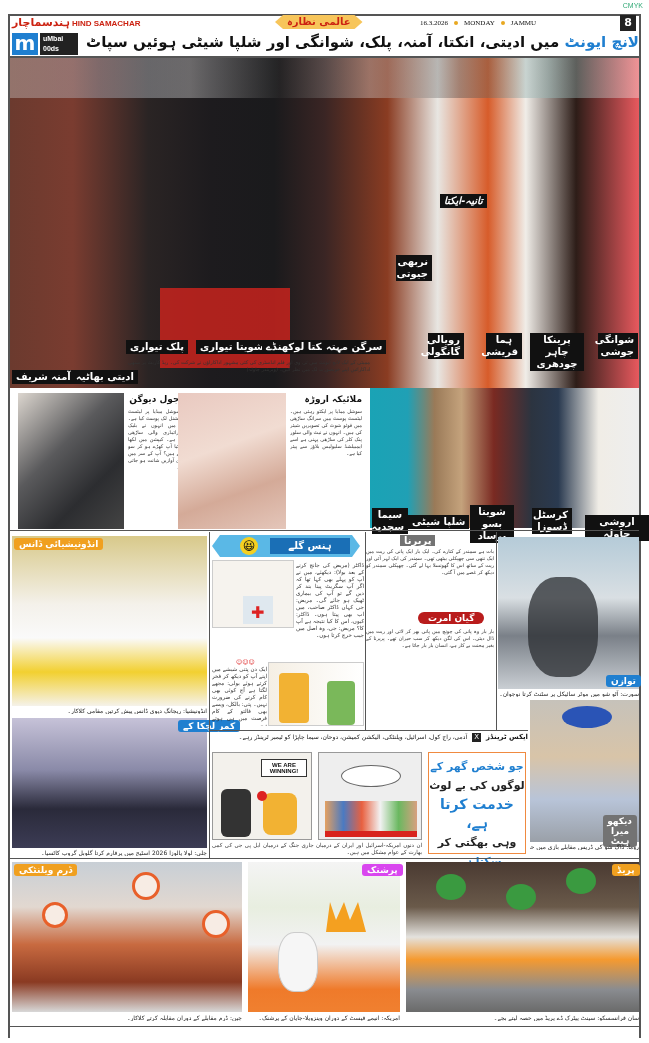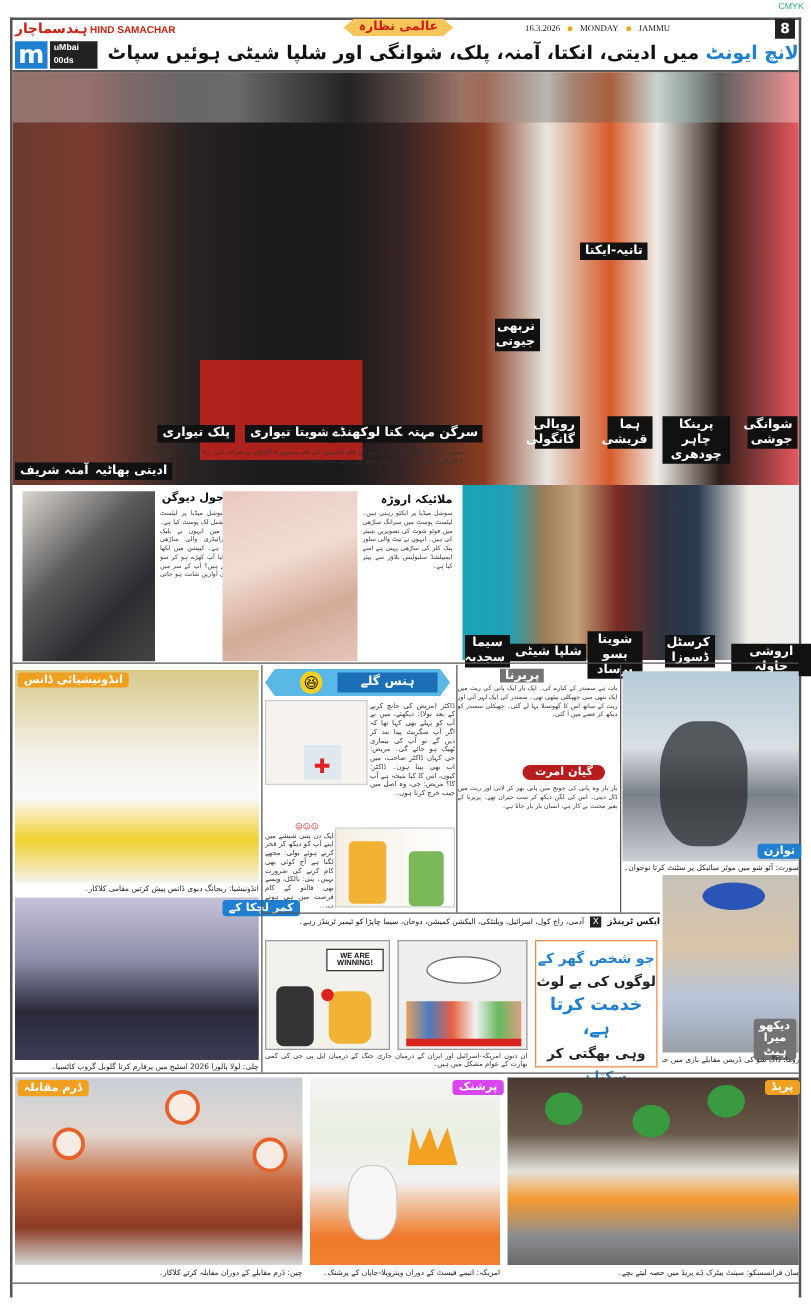--- a/index.html
+++ b/index.html
@@ -60,21 +60,21 @@
   <div class="abs" style="left:150px;top:230px;width:130px;height:80px;background:#c8231d;opacity:.85"></div>
 </div>
 
 <div class="cap" style="left:12px;top:370px;">آمنہ شریف</div>
 <div class="cap" style="left:72px;top:370px;">ادیتی بھاٹیہ</div>
 <div class="cap" style="left:126px;top:340px;">پلک تیواری</div>
 <div class="cap" style="left:196px;top:340px;">شویتا تیواری</div>
 <div class="cap" style="left:262px;top:340px;">انکتا لوکھنڈے</div>
 <div class="cap" style="left:322px;top:340px;">سرگن مہتہ</div>
 <div class="cap" style="left:396px;top:255px;width:36px;">نربھی جیوتی</div>
-<div class="cap" style="left:464px;top:194px;">تانیہ-ایکتا</div>
+<div class="cap" style="left:440px;top:194px;font-style:italic;">تانیہ-ایکتا</div>
 <div class="cap" style="left:428px;top:333px;width:36px;">رویالی گانگولی</div>
 <div class="cap" style="left:486px;top:333px;width:36px;">ہما قریشی</div>
 <div class="cap" style="left:530px;top:333px;width:54px;">پرینکا چاہر چودھری</div>
 <div class="cap" style="left:598px;top:333px;width:40px;">شوانگی جوشی</div>
 
 <div class="bodytext" style="left:128px;top:359px;width:242px;height:28px;">ممبئی کے ایک لانچ ایونٹ میں ٹی وی اور فلم انڈسٹری کی کئی مشہور اداکاراؤں نے شرکت کی۔ ریڈ کارپٹ پر سبھی اداکارائیں اپنے خوبصورت لک میں نظر آئیں۔ (ویریندر چاولہ)</div>
 
 <div class="ph" style="left:370px;top:388px;width:269px;height:140px;background:linear-gradient(90deg,#1aa3b5 0%,#20a0b5 14%,#9a7a58 24%,#c4a27c 34%,#7a2a22 46%,#2c3440 60%,#2a3a50 70%,#f0ede6 85%,#eee 100%);"></div>
 <div class="cap" style="left:372px;top:508px;width:36px;">سیما سجدیہ</div>
 <div class="cap" style="left:408px;top:515px;">شلپا شیٹی</div>
@@ -159,21 +159,21 @@
   <div style="color:#1f7fd0;font-size:11px;line-height:19px;">سکتا ہے۔</div>
 </div>
 
 <div class="hline" style="left:10px;top:858px;width:629px;"></div>
 
 <div class="ph" style="left:12px;top:862px;width:230px;height:150px;background:linear-gradient(180deg,#c8cfd6 0%,#e2d8d0 30%,#c86a40 55%,#8a3a22 80%,#d8d8d8 100%);">
   <div class="abs" style="left:30px;top:40px;width:26px;height:26px;border-radius:50%;background:#f7ece4;border:3px solid #e8602a;"></div>
   <div class="abs" style="left:120px;top:10px;width:28px;height:28px;border-radius:50%;background:#f7ece4;border:3px solid #e8602a;"></div>
   <div class="abs" style="left:190px;top:48px;width:28px;height:28px;border-radius:50%;background:#f7ece4;border:3px solid #e8602a;"></div>
 </div>
-<div class="tag" style="left:14px;top:864px;background:#f0a020;">ڈرم مقابلہ</div>
+<div class="tag" style="left:14px;top:864px;background:#f0a020;">ڈرم ویلنٹکی</div>
 <div class="caption-line" style="left:12px;top:1014px;width:230px;">چین: ڈرم مقابلے کے دوران مقابلہ کرتے کلاکار۔</div>
 
 <div class="ph" style="left:248px;top:862px;width:152px;height:150px;background:linear-gradient(180deg,#f4f4f4 0%,#e8eee0 30%,#f2f2f2 55%,#ef7a2a 85%,#f08030 100%);">
   <div class="abs" style="left:30px;top:70px;width:40px;height:60px;background:#f6f6f6;border-radius:40%;border:1px solid #ccc;"></div>
   <div class="abs" style="left:78px;top:40px;width:40px;height:30px;background:#f4a020;clip-path:polygon(0 100%,10% 0,25% 60%,45% 0,60% 60%,80% 0,100% 100%);"></div>
 </div>
 <div class="tag" style="left:362px;top:864px;background:#d946ef;">پرشنک</div>
 <div class="caption-line" style="left:248px;top:1014px;width:152px;">امریکہ: انیمے فیسٹ کے دوران وینزویلا-جاپان کے پرشنک۔</div>
 
 <div class="ph" style="left:406px;top:862px;width:233px;height:150px;background:linear-gradient(180deg,#4a3a32 0%,#6a5a4a 30%,#e4e2de 50%,#f59a30 65%,#8a8c90 85%,#6a6a6a 100%);">

